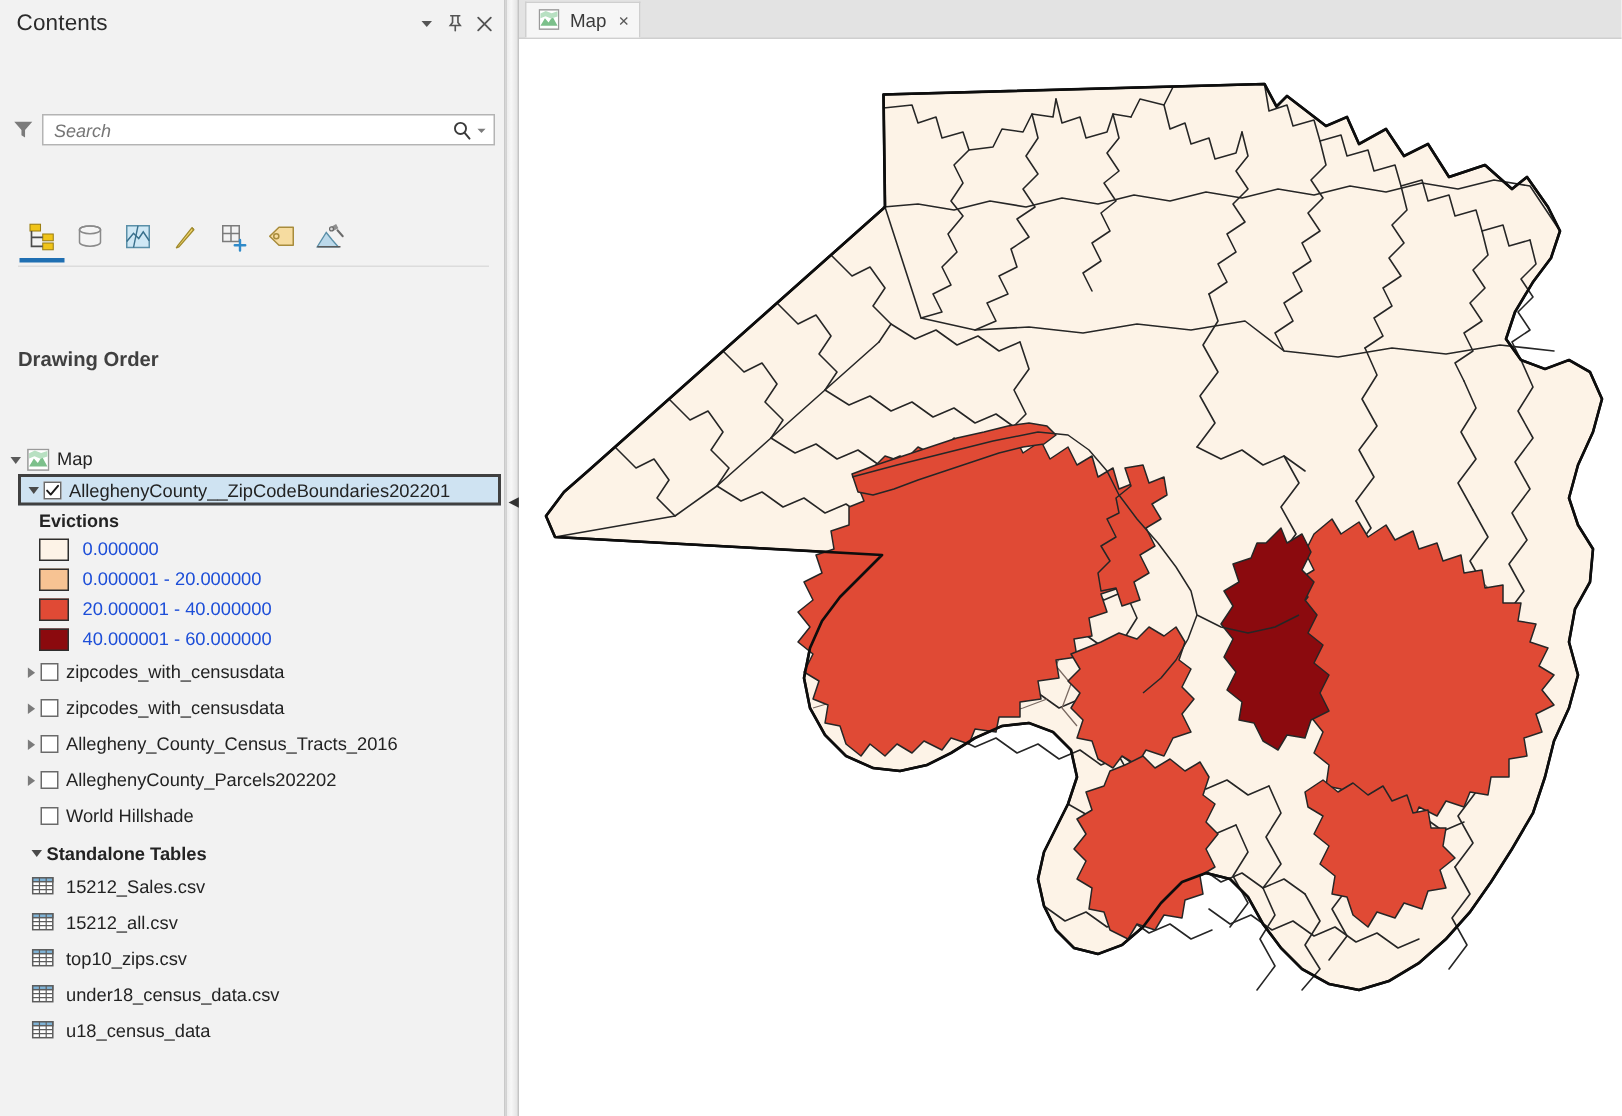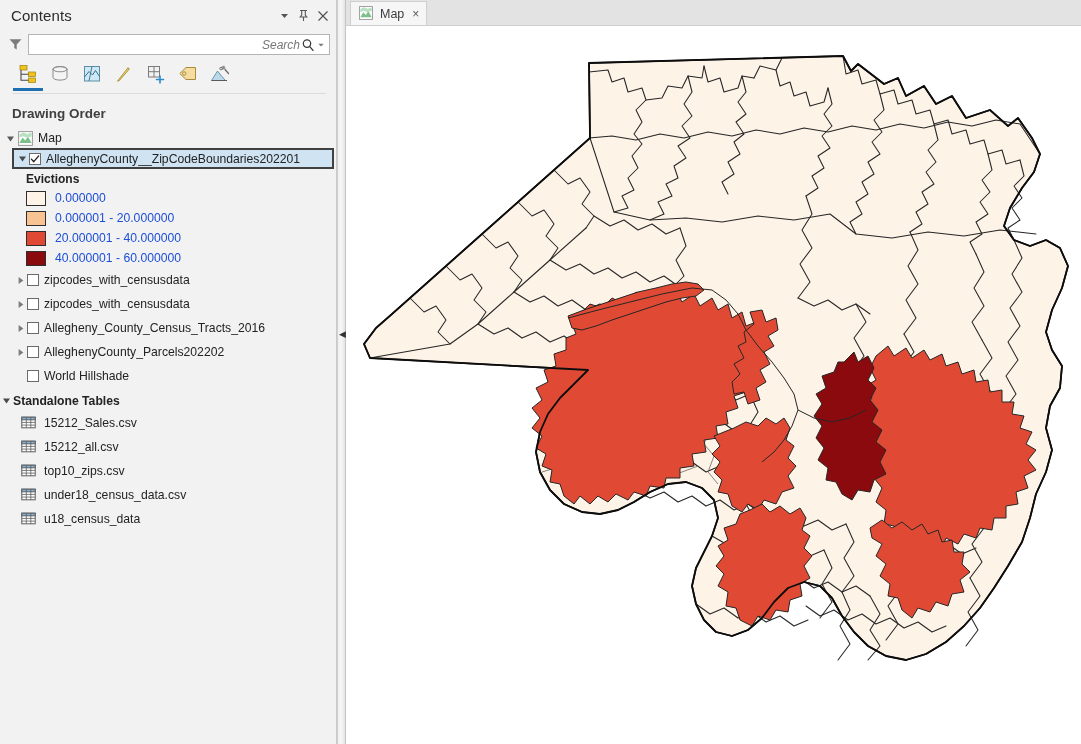--- a/index.html
+++ b/index.html
@@ -25,20 +25,21 @@
   
   #contents-panel {
     position: relative;
     width: 336px;
     height: 744px;
     background: #f2f2f2;
     border-right: 1px solid #c9c9c9;
     display: flex;
     flex-direction: column;
     flex: 0 0 336px;
+    gap: 42px;
   }
 
   .panel-header {
     height: 31px;
     display: flex;
     align-items: center;
     padding: 0 4px 0 11px;
     background: #f2f2f2;
     flex: 0 0 31px;
   }
@@ -87,21 +88,20 @@
   }
   .search-input {
     flex: 1;
     border: none;
     outline: none;
     background: transparent;
     font-family: "Liberation Sans", sans-serif;
     font-size: 12px;
     color: #b91c1c;
     padding: 0;
-    text-align: right;
   }
   .search-input::placeholder { color: #767676; font-style: italic; opacity: 1; }
   .search-glass { width: 16px; height: 16px; color: #444; display:flex; align-items:center; justify-content:center;}
   .search-caret { width: 10px; height: 16px; display:flex; align-items:center; justify-content:center; color:#777; font-size:7px;}
 
   
   .toc-toolbar {
     height: 33px;
     display: flex;
     align-items: flex-start;
@@ -514,21 +514,21 @@
         <div class="row-label">AlleghenyCounty_Parcels202202</div>
       </div>
 
 
       <div class="row indent2" style="height:24px">
         <div class="expander spacer"></div>
         <div class="cbox"></div>
         <div class="row-label">World Hillshade</div>
       </div>
 
-      <div class="section-head" style="padding-left:0">
+      <div class="section-head" style="padding-left:18px">
         <div class="expander">
           <svg width="9" height="9" viewBox="0 0 9 9">
               <path d="M1 2.6 L8 2.6 L4.5 7.4 Z" fill="#4a4a4a"></path>
             </svg>
         </div>
         <span>Standalone Tables</span>
       </div>
 
       <div class="table-row">
         <div class="table-icon">

